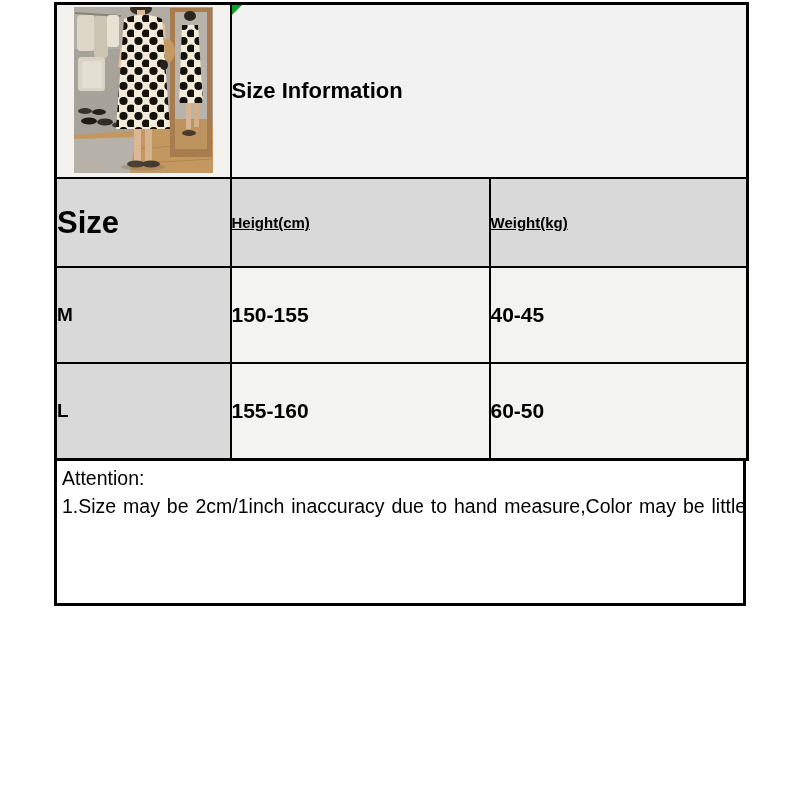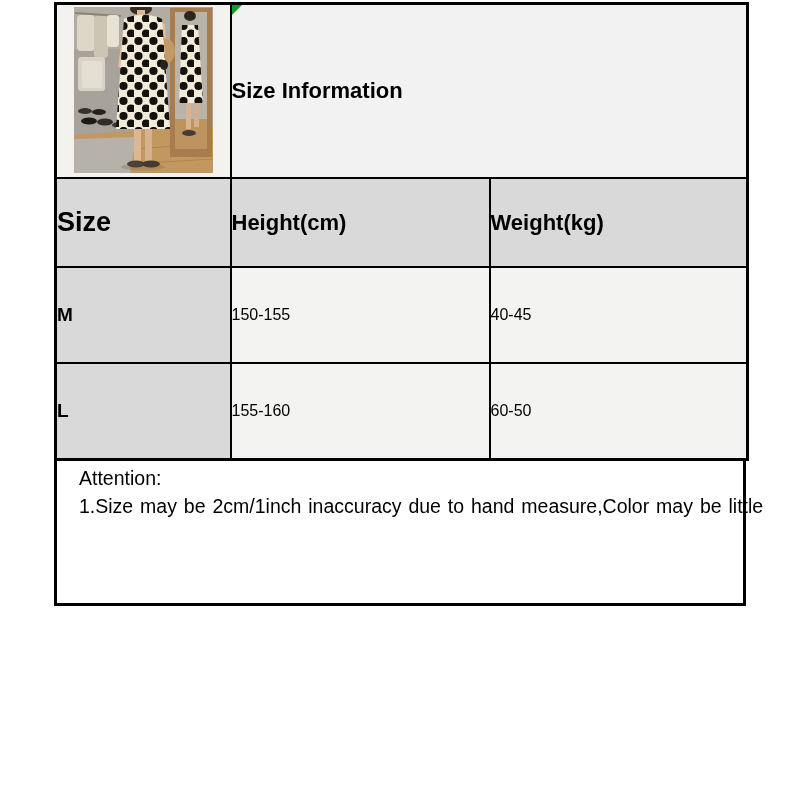--- a/index.html
+++ b/index.html
@@ -20,29 +20,29 @@
   td.photo-cell svg{display:block;margin:1px auto 3px auto;}
   td.title-cell{
     background:#f2f2f2;position:relative;
     font-size:22px;font-weight:bold;
   }
   .corner-marker{
     position:absolute;top:0;left:0;width:0;height:0;
     border-top:10px solid #0f9f26;border-right:10px solid transparent;
   }
   tr.head-row td{background:#d9d9d9;font-weight:bold;height:87px;}
-  td.size-head{font-size:27px;}
-  td.col-head{font-size:22px;}
+  td.size-head{font-size:31px;}
+  td.col-head{font-size:15px;text-decoration:underline;}
   tr.data-row{height:96px;}
   td.size-label{background:#d9d9d9;font-weight:bold;font-size:19px;}
-  td.value-cell{background:#f3f3f1;font-size:16px;font-weight:normal;}
+  td.value-cell{background:#f3f3f1;font-size:21px;font-weight:bold;}
   .attention-box{
     box-sizing:border-box;width:692px;height:145px;background:#ffffff;
     border:3px solid #000;border-top:none;
-    padding:3px 4px 0 22px;
+    padding:3px 4px 0 5px;
     font-size:19.5px;line-height:28px;word-spacing:1.5px;
   }
   .attention-line{white-space:nowrap;}
 </style>
 </head>
 <body>
 
 <div class="stage">
   <div class="sheet">
 

